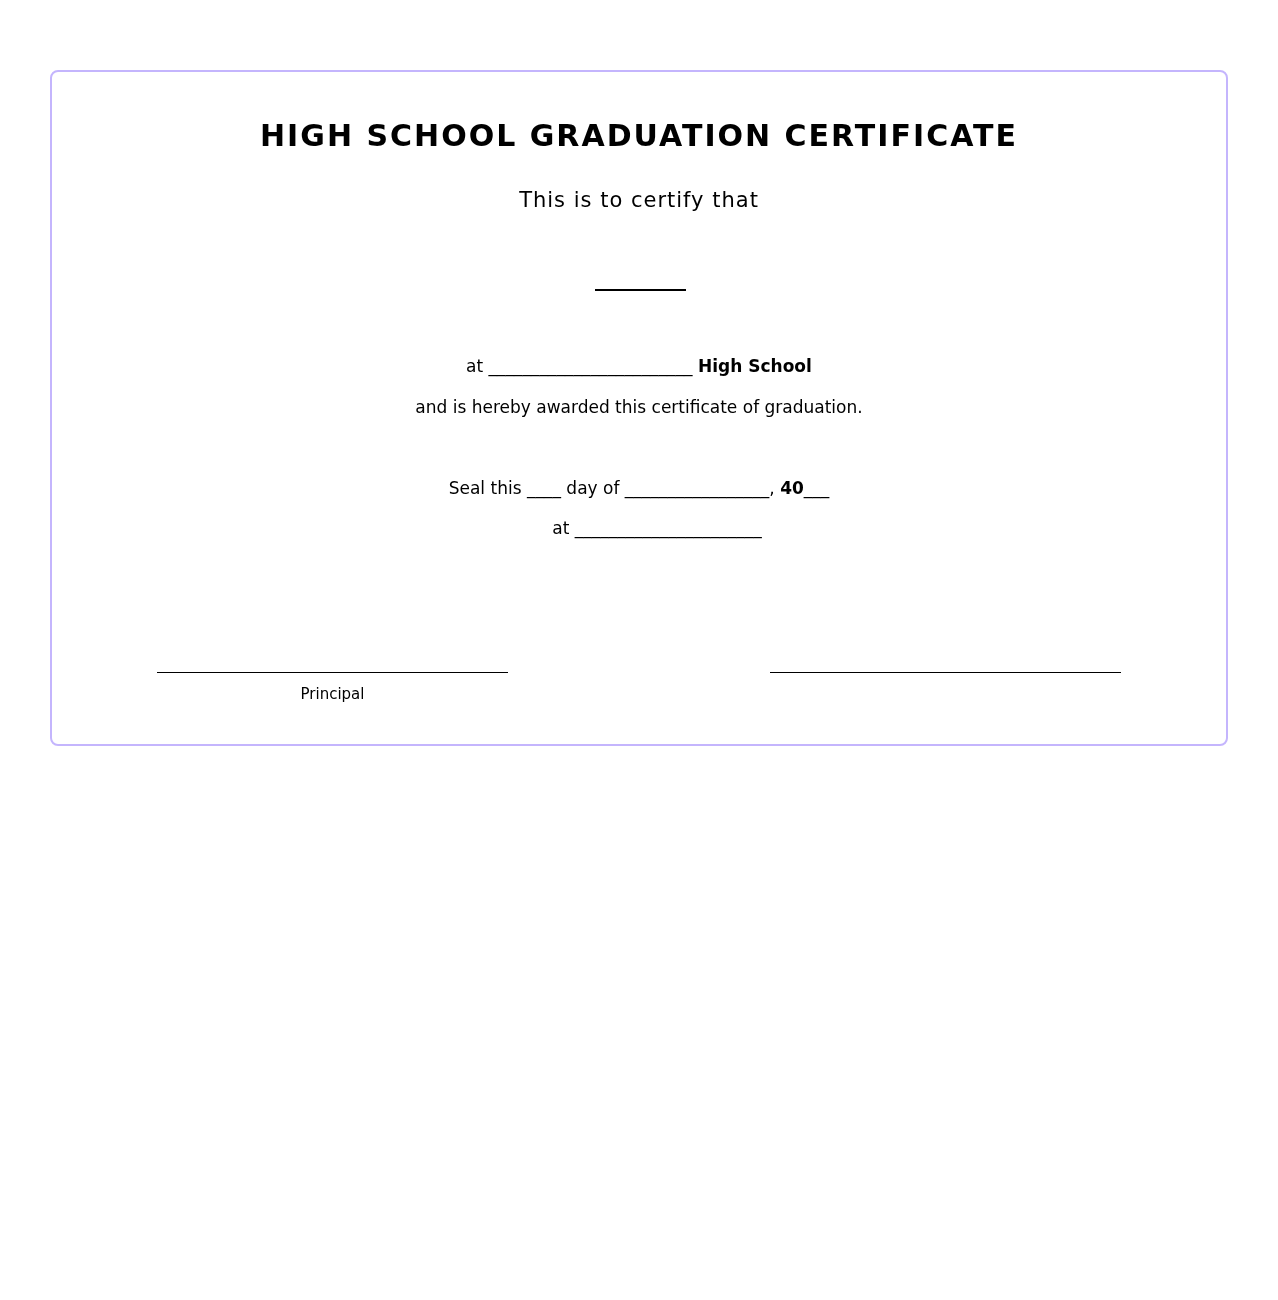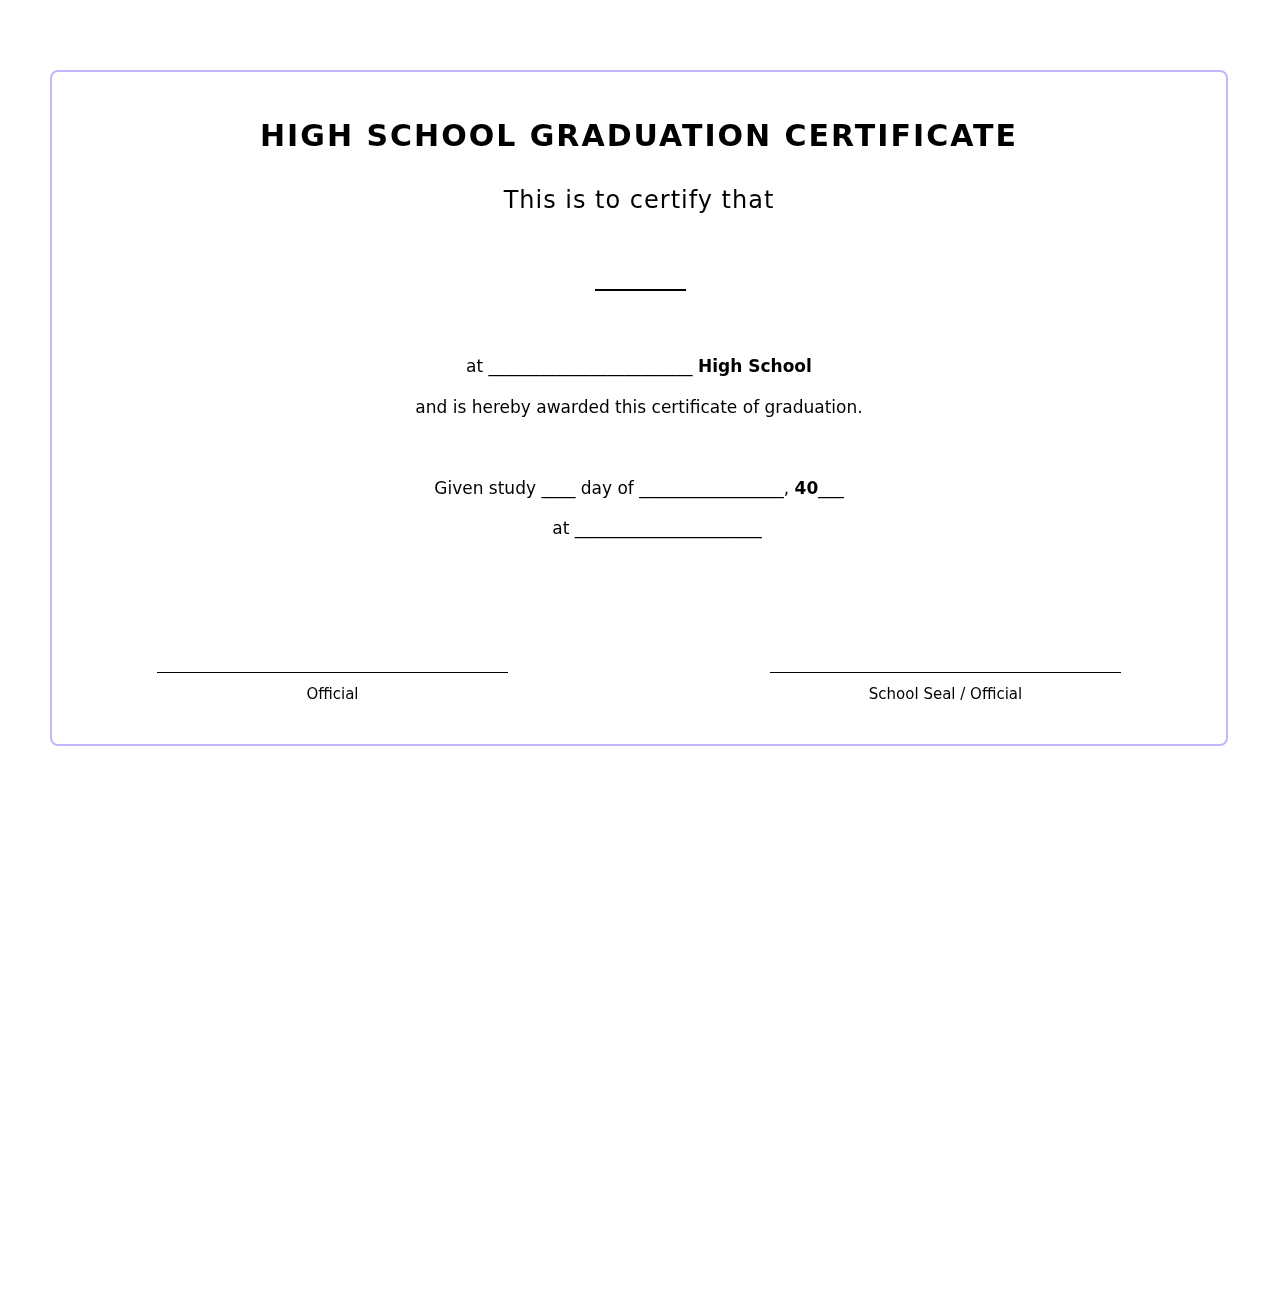--- a/index.html
+++ b/index.html
@@ -18,21 +18,21 @@
       box-sizing: content-box;
     }
     .title {
       position: absolute; left: 0; right: 0; top: 46px;
       text-align: center;
       font-size: 30px; font-weight: bold; letter-spacing: 2px;
       line-height: 36px;
     }
     .subtitle {
       position: absolute; left: 0; right: 0; top: 116px;
-      text-align: center; font-size: 24px; letter-spacing: 1px;
+      text-align: center; font-size: 21px; letter-spacing: 1px;
       line-height: 24px;
     }
     .name-line {
       position: absolute; left: 543px; top: 217px;
       width: 91px; height: 0; border-top: 2px solid #000;
     }
     .line {
       position: absolute; left: 0; right: 0;
       text-align: center; font-size: 17px; line-height: 22px;
     }
@@ -62,34 +62,33 @@
 
   <div class="line l2">
     <span>at</span>
     <span>________________________</span>
     <b>High School</b>
   </div>
 
   <div class="line l3">and is hereby awarded this certificate of graduation.</div>
 
   <div class="line l4">
-    <span>Given study</span>
+    <span>Seal this</span>
     <span>____</span>
     <span>day of</span>
     <span>_________________,</span>
     <b>40</b><span>___</span>
   </div>
 
   <div class="line l5">
     <span>at</span>
     <span>______________________</span>
   </div>
 
   <div class="sig sig-left">
     <div class="sig-line"></div>
-    <div class="sig-label">Official</div>
+    <div class="sig-label">Principal</div>
   </div>
 
   <div class="sig sig-right">
     <div class="sig-line"></div>
-    <div class="sig-label">School Seal / Official</div>
   </div>
 </div>
 
 </body></html>

